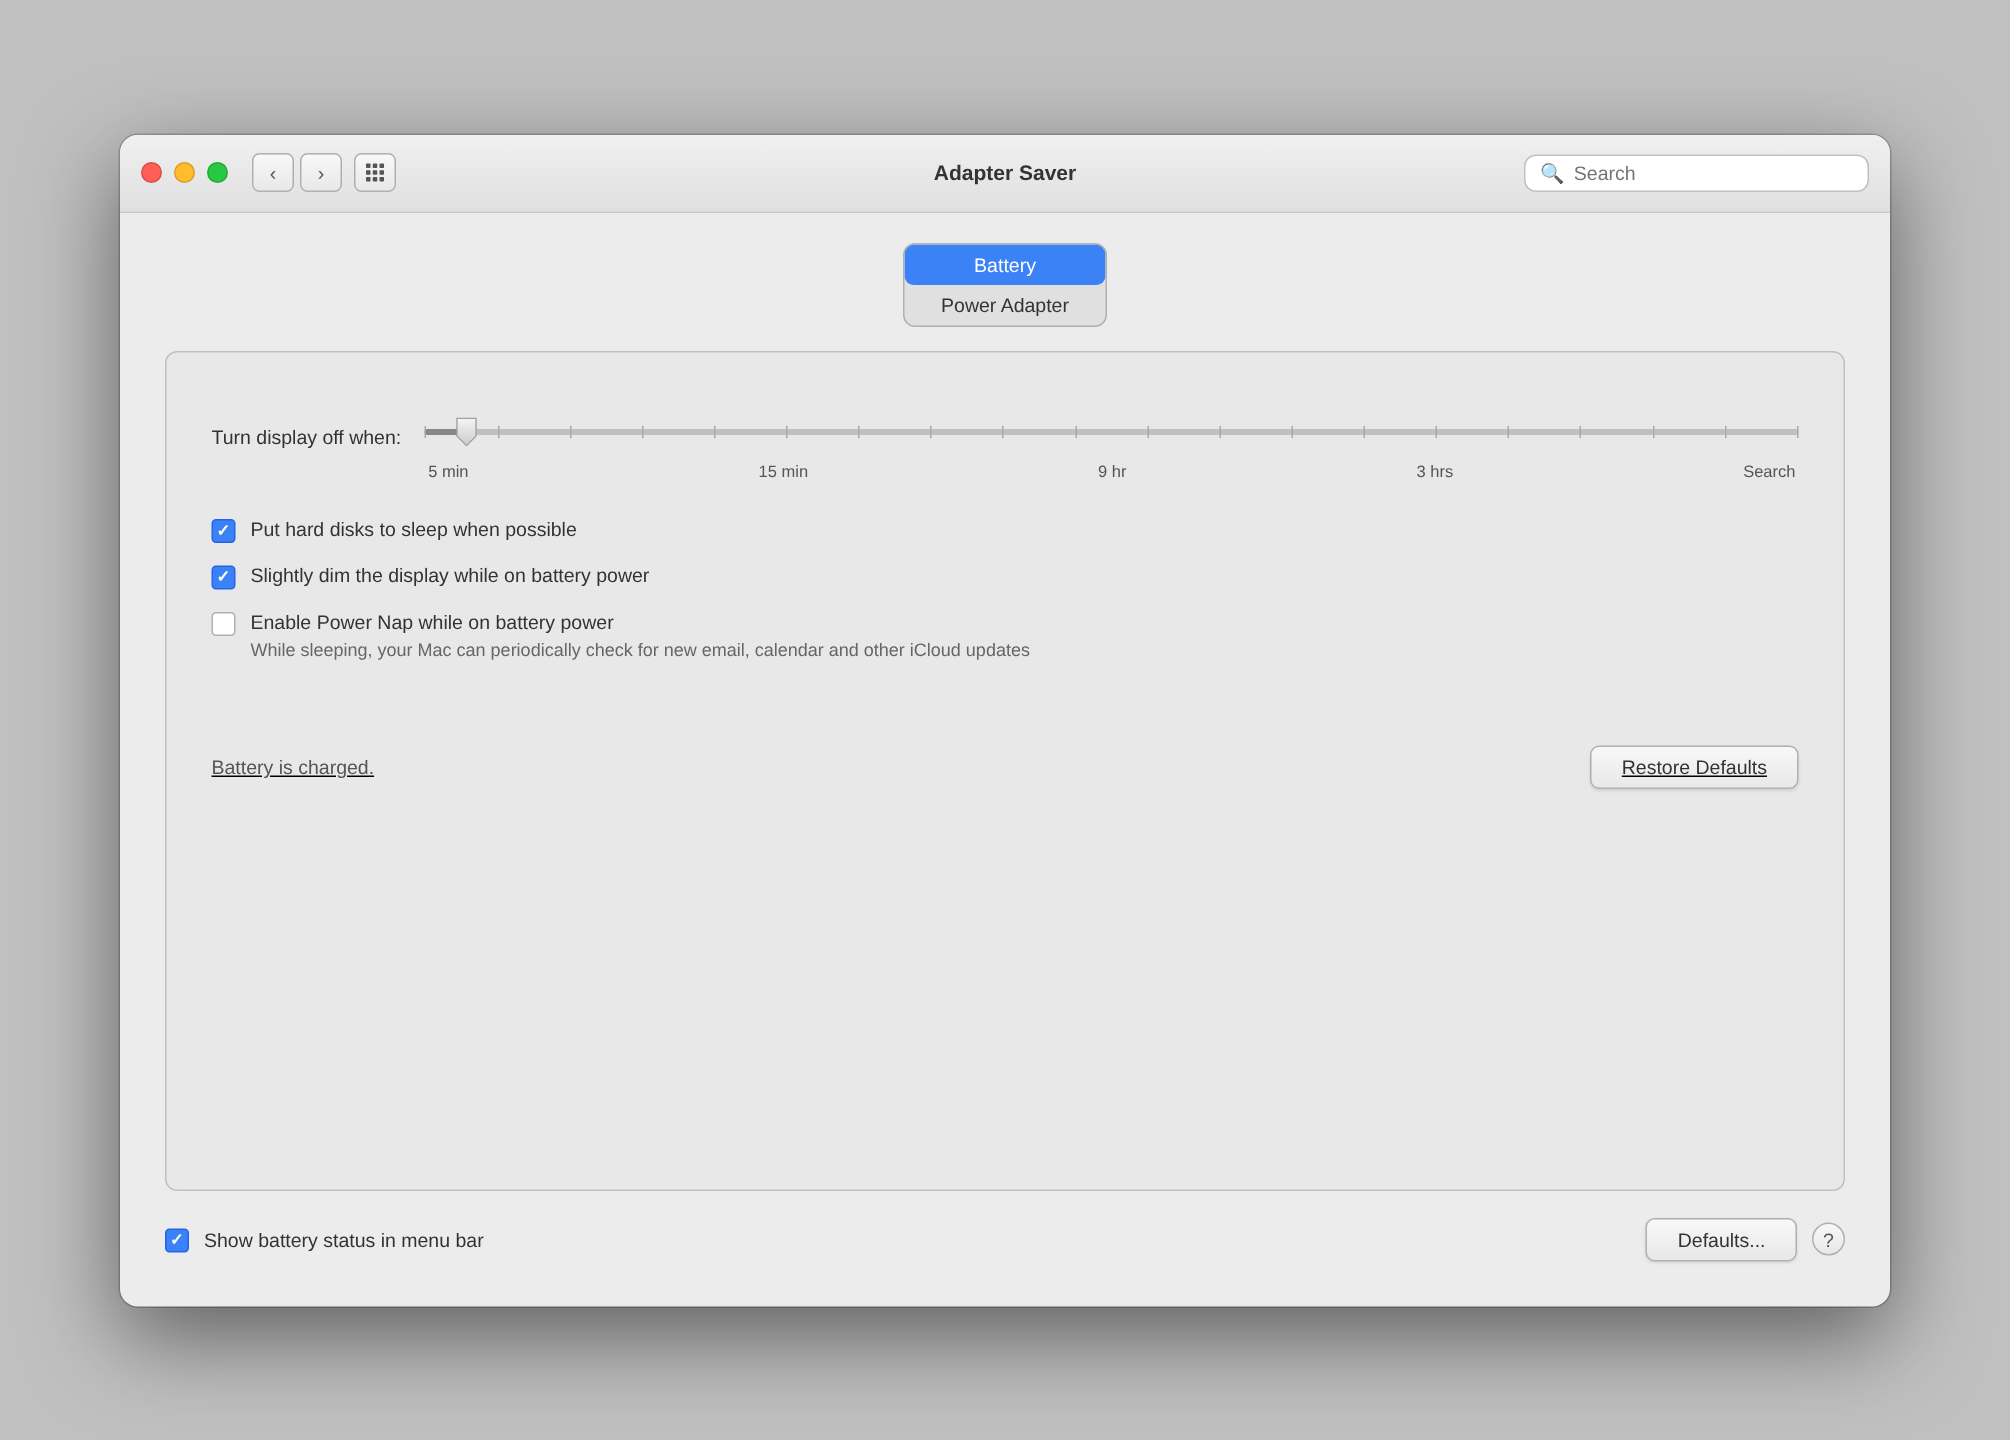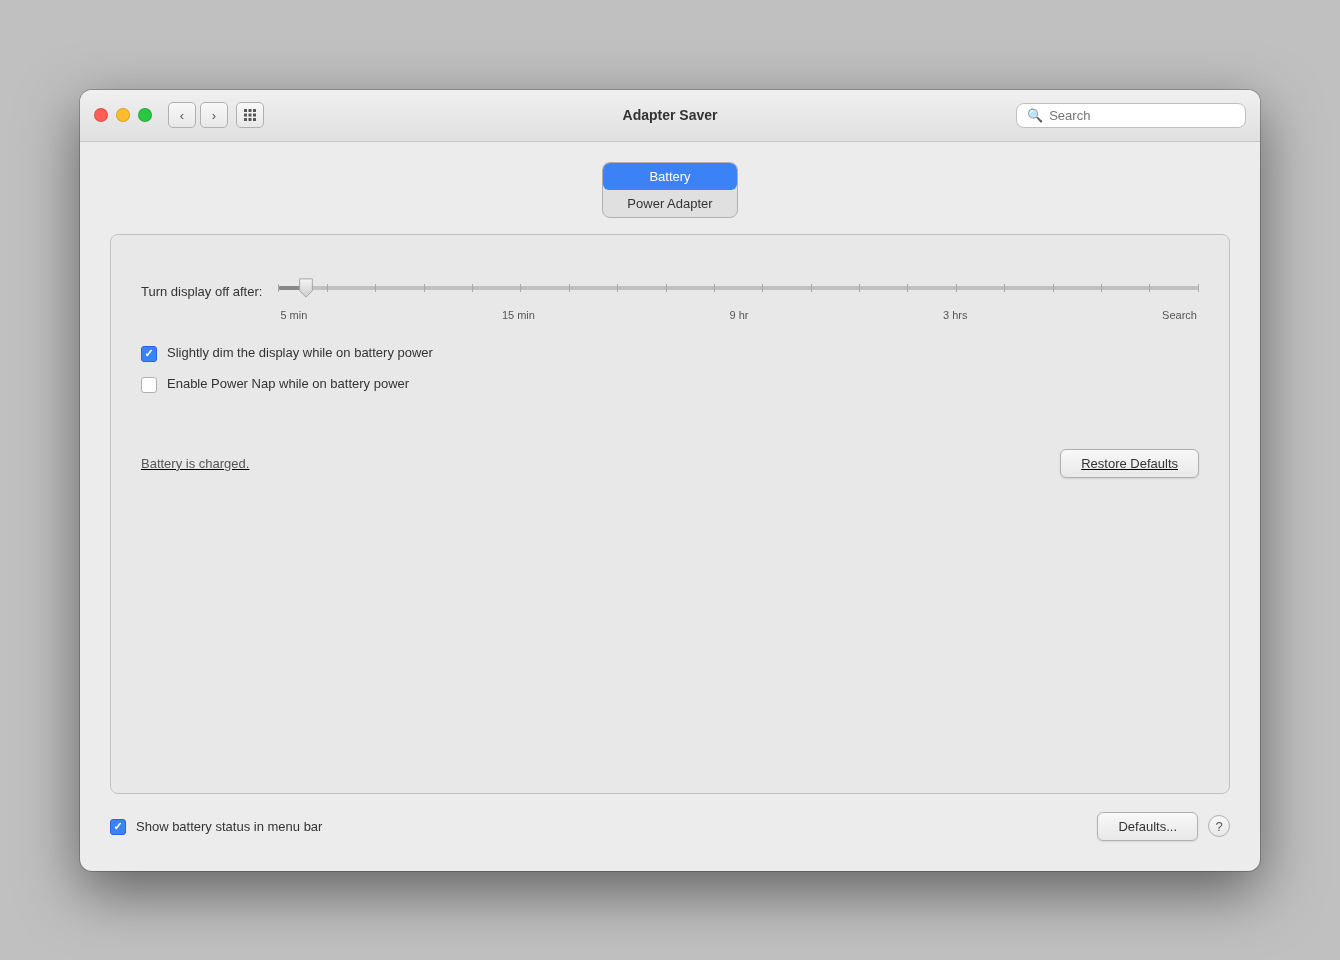--- a/index.html
+++ b/index.html
@@ -441,21 +441,21 @@
     <div class="tab-bar">
       <div class="tab-group">
         <button class="tab active">Battery</button>
         <button class="tab">Power Adapter</button>
       </div>
     </div>
 
     <div class="main-panel">
 
       <div class="slider-section">
-        <span class="slider-label">Turn display off after:</span>
+        <span class="slider-label">Turn display off when:</span>
         <div class="slider-wrapper">
           <div class="slider-range">
             <div class="track-bg"></div>
             <div class="track-filled"></div>
 
             <div class="inline-ticks">
               <div class="inline-tick"></div>
               <div class="inline-tick"></div>
               <div class="inline-tick"></div>
               <div class="inline-tick"></div>
@@ -505,32 +505,39 @@
             </div>
             <div class="tick-item">
               <span class="tick-text">Search</span>
             </div>
           </div>
         </div>
       </div>
 
       <div class="checkbox-section">
 
+        <div class="checkbox-row">
+          <div class="checkbox checked"></div>
+          <div>
+            <div class="checkbox-label">Put hard disks to sleep when possible</div>
+          </div>
+        </div>
 
         <div class="checkbox-row">
           <div class="checkbox checked"></div>
           <div>
             <div class="checkbox-label">Slightly dim the display while on battery power</div>
           </div>
         </div>
 
         <div class="checkbox-row">
           <div class="checkbox"></div>
           <div>
             <div class="checkbox-label">Enable Power Nap while on battery power</div>
+            <div class="checkbox-sublabel">While sleeping, your Mac can periodically check for new email, calendar and other iCloud updates</div>
           </div>
         </div>
       </div>
 
       <div class="panel-footer">
         <span class="status-text">Battery is charged.</span>
         <button class="restore-btn">Restore Defaults</button>
       </div>
     </div>
 

